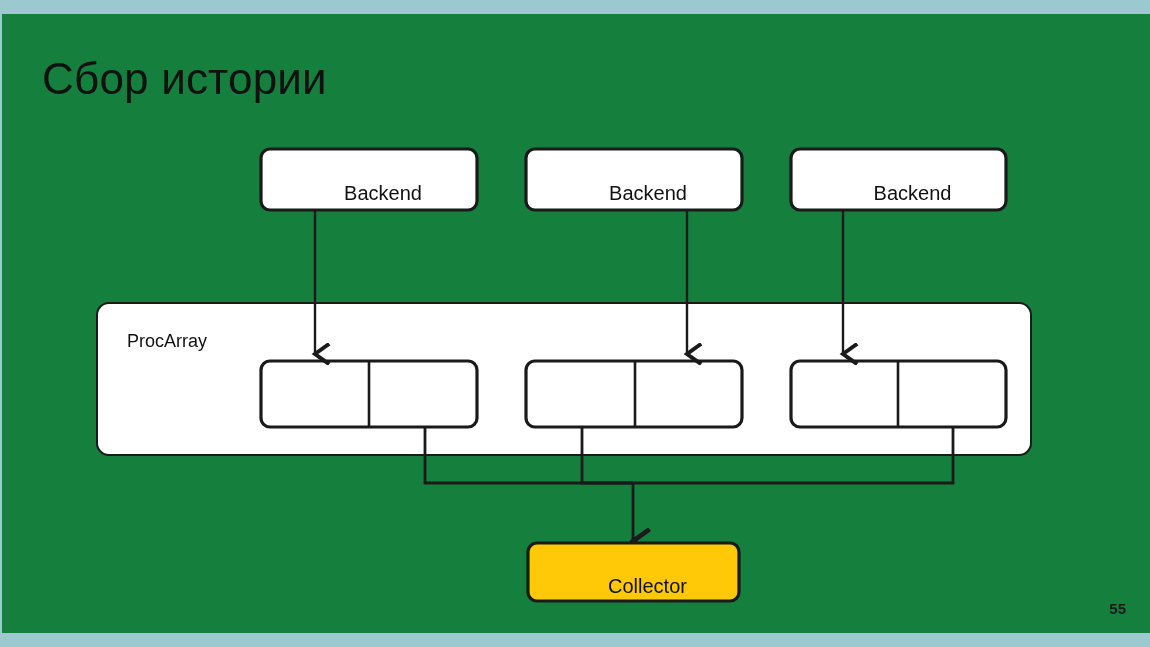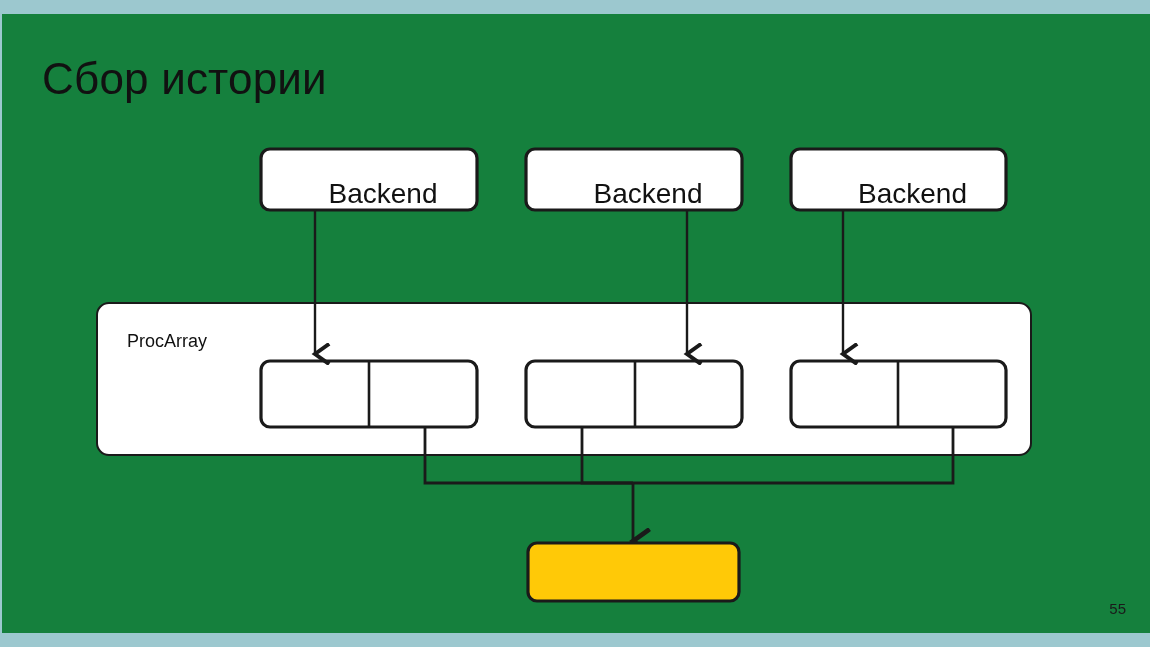--- a/index.html
+++ b/index.html
@@ -22,32 +22,33 @@
     font-weight:400;
     color:#111111;
     letter-spacing:0.2px;
     white-space:nowrap;
   }
   #pagenum{
     position:absolute;
     right:24px; bottom:16px;
     font-size:15px;
     color:#1a1a1a;
+    font-weight:bold;
   }
   #canvas{
     position:absolute;
     left:0; top:0;
     width:1122px; height:619px;
   }
   .nodelabel{
     position:absolute;
     display:flex;
     align-items:center;
     justify-content:center;
-    font-size:28px;
+    font-size:20px;
     color:#111111;
     white-space:nowrap;
     pointer-events:none;
   }
   #proclabel{
     position:absolute;
     font-size:18px;
     color:#111111;
     white-space:nowrap;
   }
@@ -93,16 +94,17 @@
 
     <rect x="526" y="529" width="211" height="58" rx="9" ry="9" fill="#ffc907" stroke="#1a1a1a" stroke-width="3.2"></rect>
   </svg>
 
   <div id="proclabel" style="left:125px; top:317px;">ProcArray</div>
 
   <div class="nodelabel" style="left:273px; top:149px; width:216px; height:61px;">Backend</div>
   <div class="nodelabel" style="left:538px; top:149px; width:216px; height:61px;">Backend</div>
   <div class="nodelabel" style="left:803px; top:149px; width:215px; height:61px;">Backend</div>
 
+  <div class="nodelabel" style="left:540px; top:543px; width:211px; height:58px;">Collector</div>
 
   <div id="pagenum">55</div>
 
 </div>
 
 </body></html>

